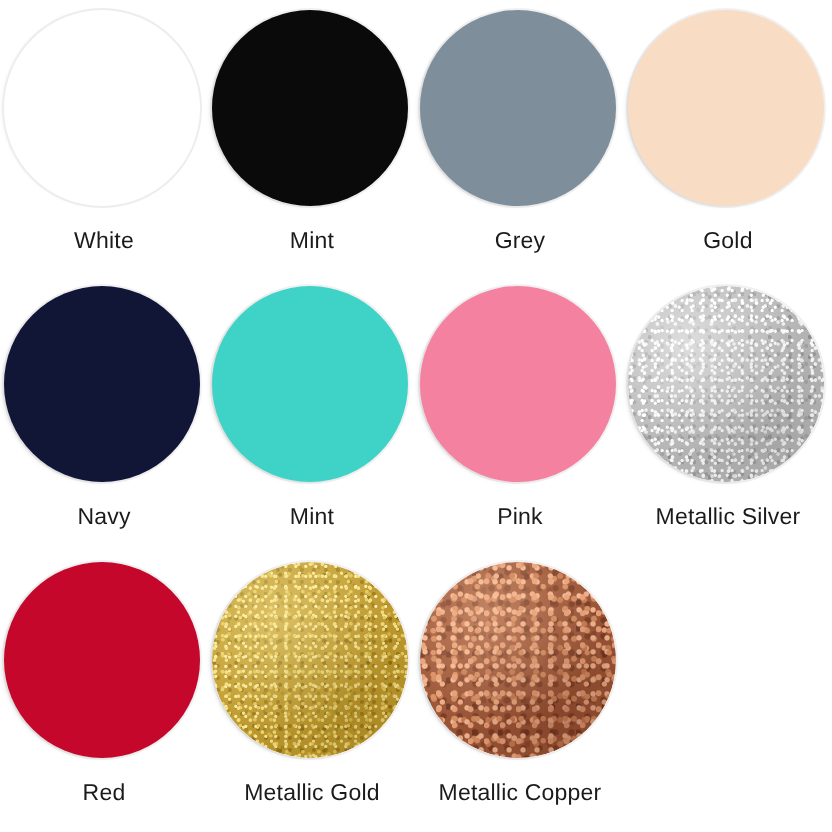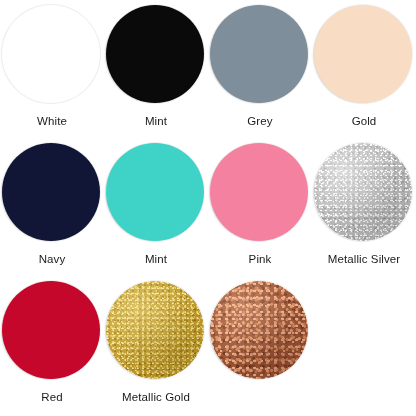--- a/index.html
+++ b/index.html
@@ -214,14 +214,15 @@
         </div>
       </div>
       <div class="swatch-label">Metallic Gold</div>
     </div>
     <div class="swatch-cell">
       <div class="swatch-disc-wrap">
         <div class="swatch-disc has-ring">
           <div class="tex tex-copper"></div>
         </div>
       </div>
+      <div class="swatch-label">Metallic Copper</div>
     </div>
   </div>
 
 </body></html>

